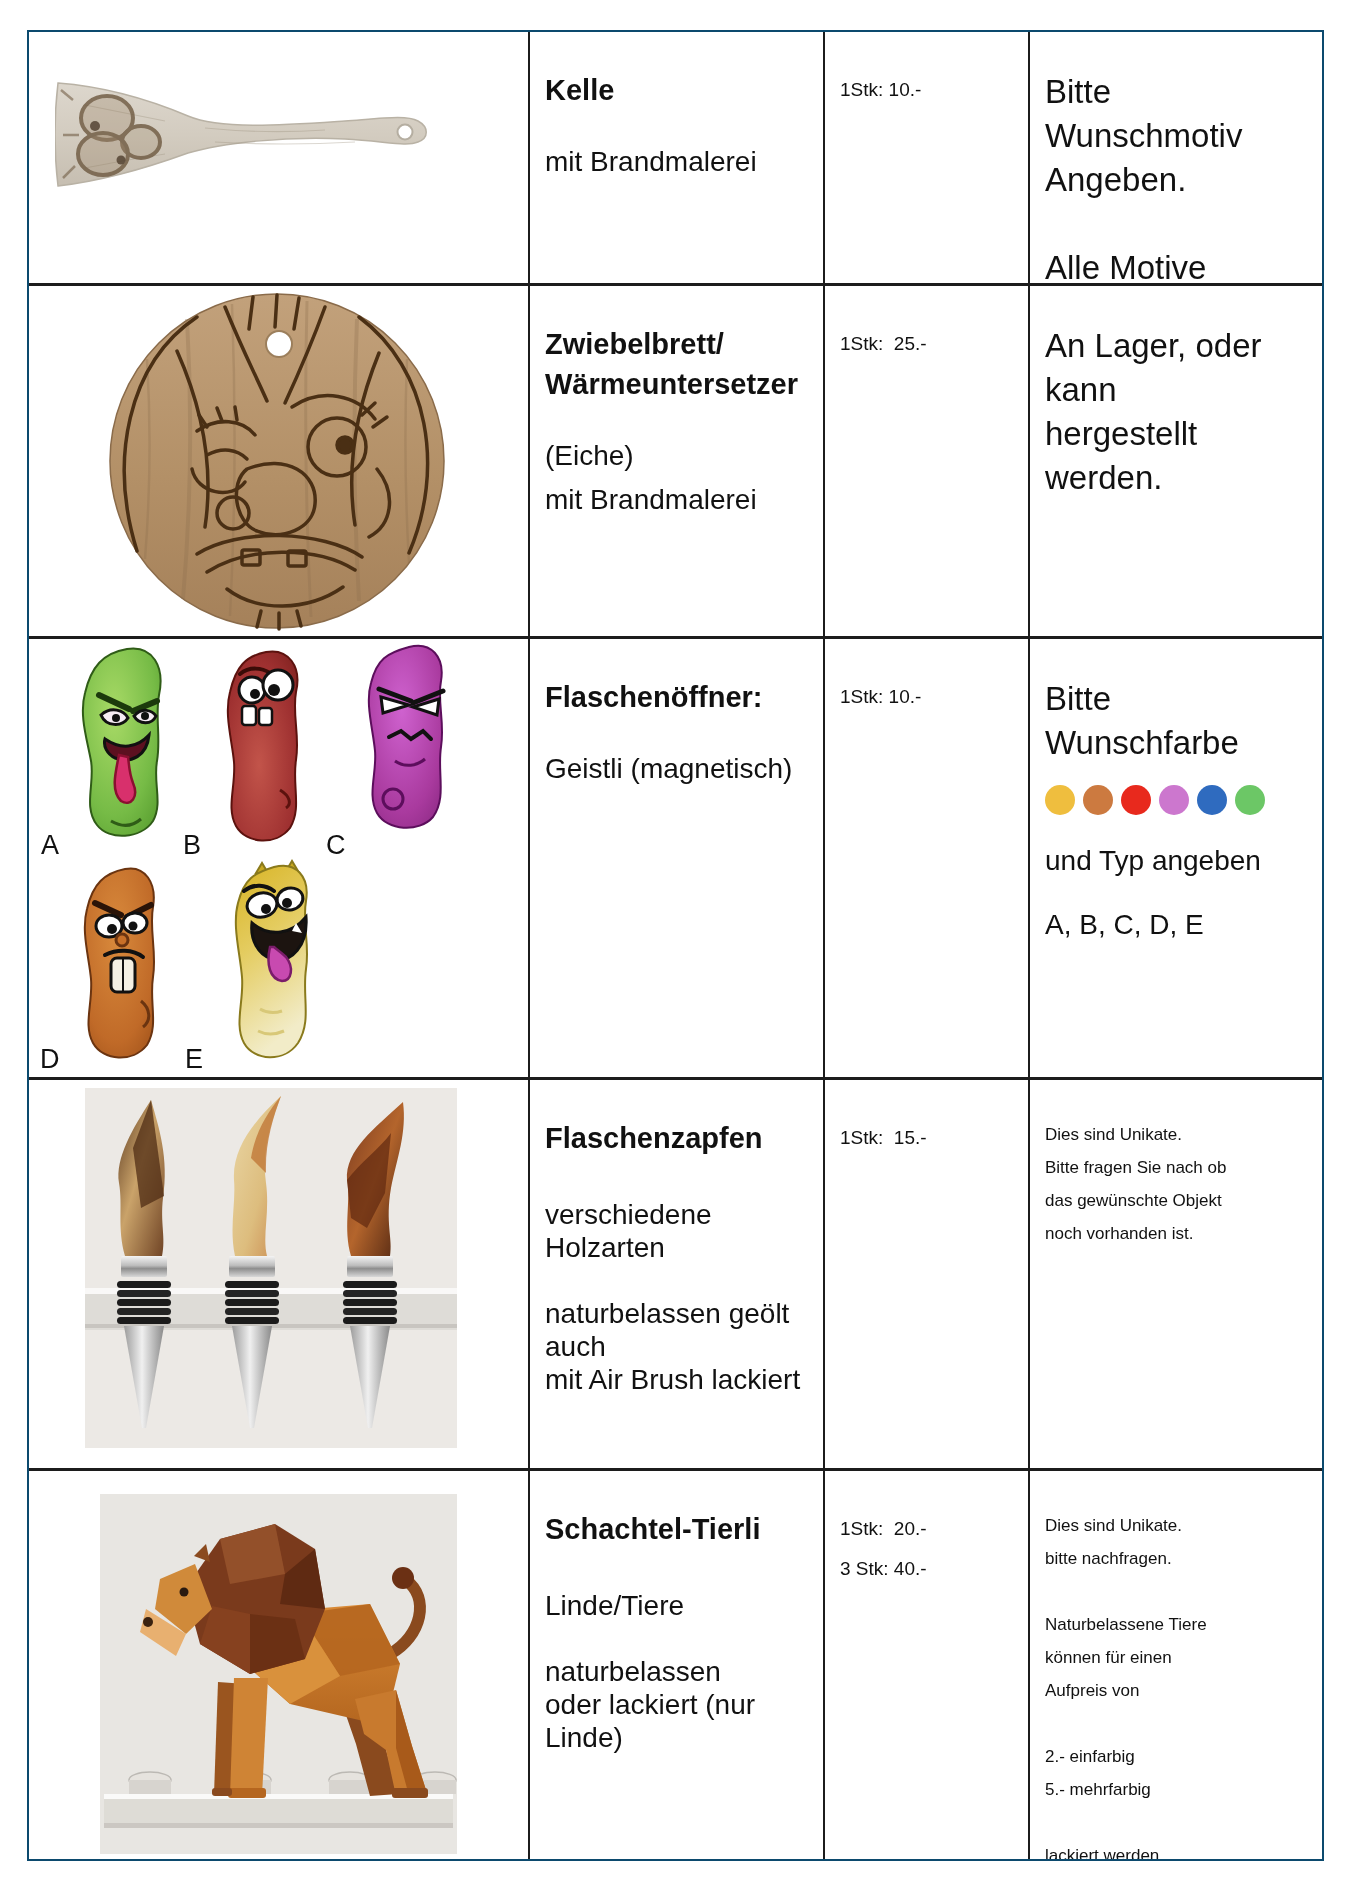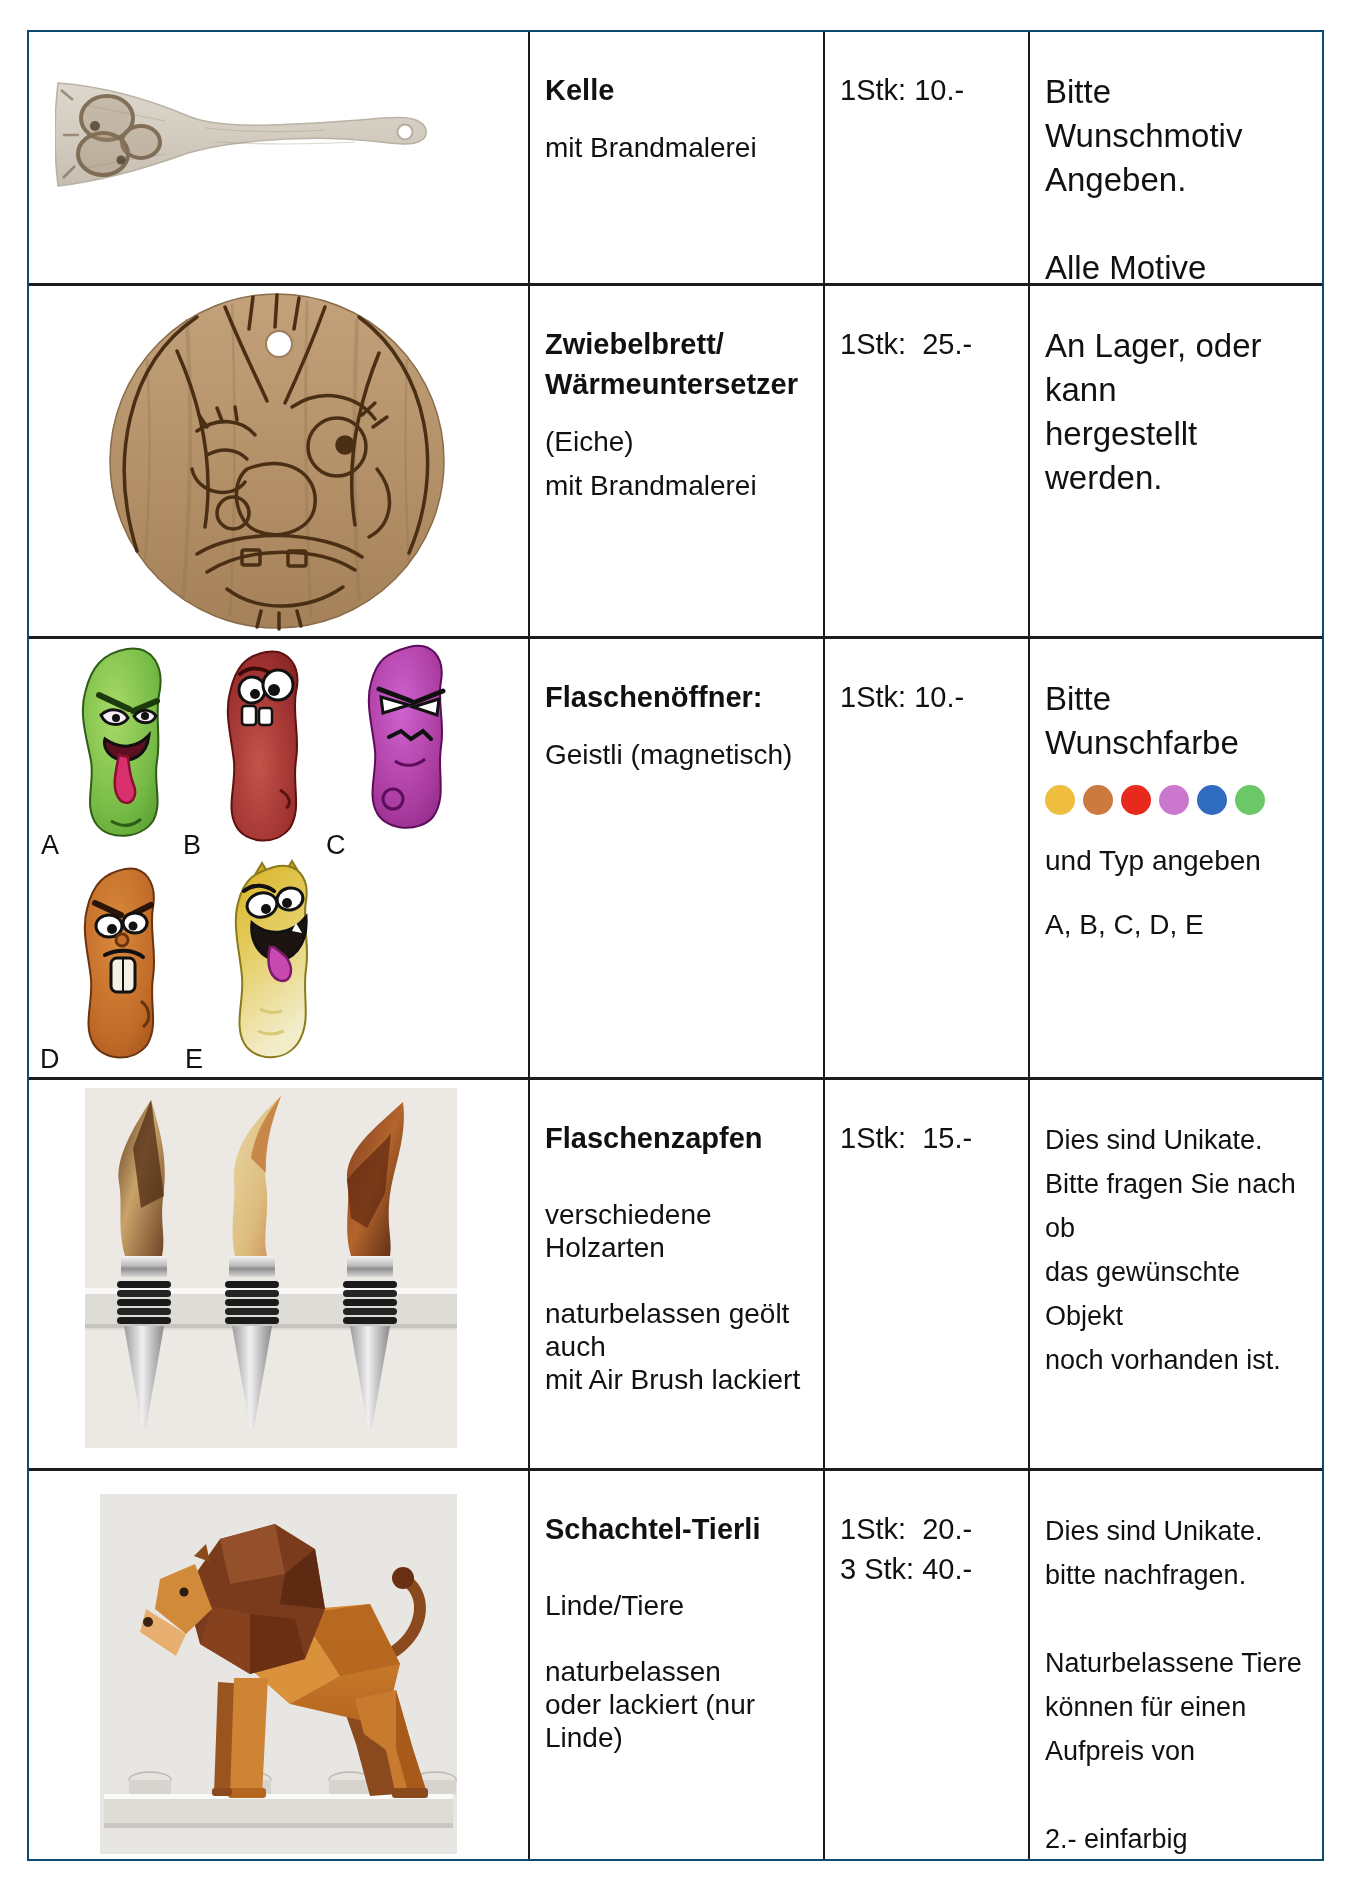--- a/index.html
+++ b/index.html
@@ -8,25 +8,25 @@
     position:absolute;left:27px;top:30px;
     display:grid;
     grid-template-columns:499px 293px 203px 292px;
     grid-template-rows:251px 350px 438px 388px 388px;
     column-gap:2px;row-gap:3px;
     background:#1c1c1c;border:2px solid #0c4a6e;
   }
   .cell{background:#fff;overflow:hidden;position:relative;}
   .cell-text{padding:38px 12px 0 15px;}
   .name-title{font-size:29px;font-weight:bold;line-height:40px;white-space:pre-line;}
-  .name-details{font-size:28px;line-height:44px;white-space:pre-line;margin-top:16px;}
+  .name-details{font-size:28px;line-height:44px;white-space:pre-line;margin-top:30px;}
   .tight .name-details{line-height:33px;margin-top:40px;}
-  .price{font-size:29px;line-height:40px;white-space:pre-wrap;}
+  .price{font-size:19px;line-height:40px;white-space:pre-wrap;}
   .notes{font-size:33px;line-height:44px;white-space:pre-line;}
-  .tight .notes{font-size:27px;line-height:44px;}
+  .tight .notes{font-size:17px;line-height:33px;}
   .dots-row{margin-top:20px;height:30px;display:flex;gap:8px;}
   .dot{width:30px;height:30px;border-radius:50%;display:inline-block;}
   .notes-mid{margin-top:24px;font-size:28px;line-height:44px;}
   .notes-types{margin-top:20px;font-size:28px;line-height:44px;}
   .figure{position:absolute;}
   .fig-label{position:absolute;font-size:27px;line-height:36px;color:#111;}
   .photo{position:absolute;overflow:hidden;}
   .photo-stoppers{left:56px;top:8px;width:372px;height:360px;background:#ECE9E5;}
   .photo-lion{left:71px;top:23px;width:357px;height:360px;background:#E8E6E2;}
   svg{display:block;}

